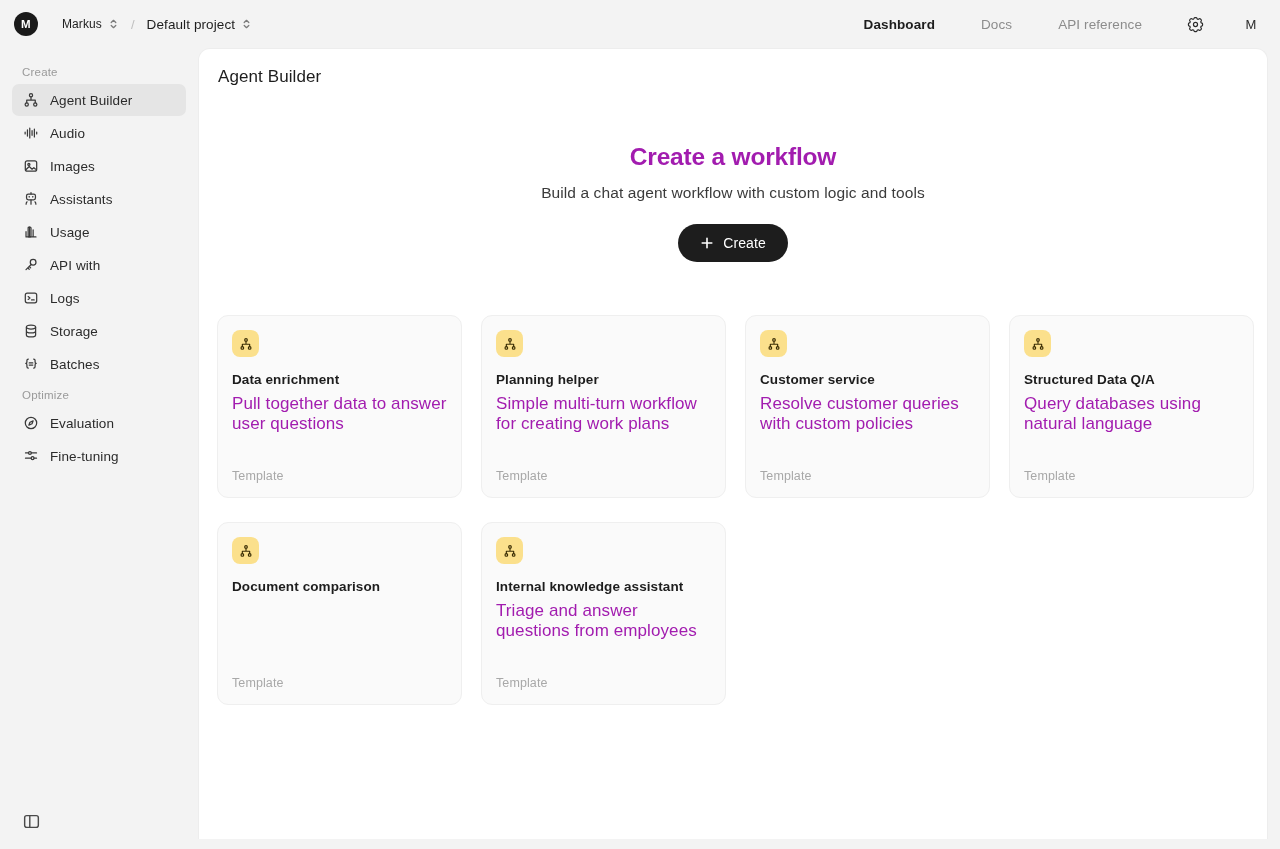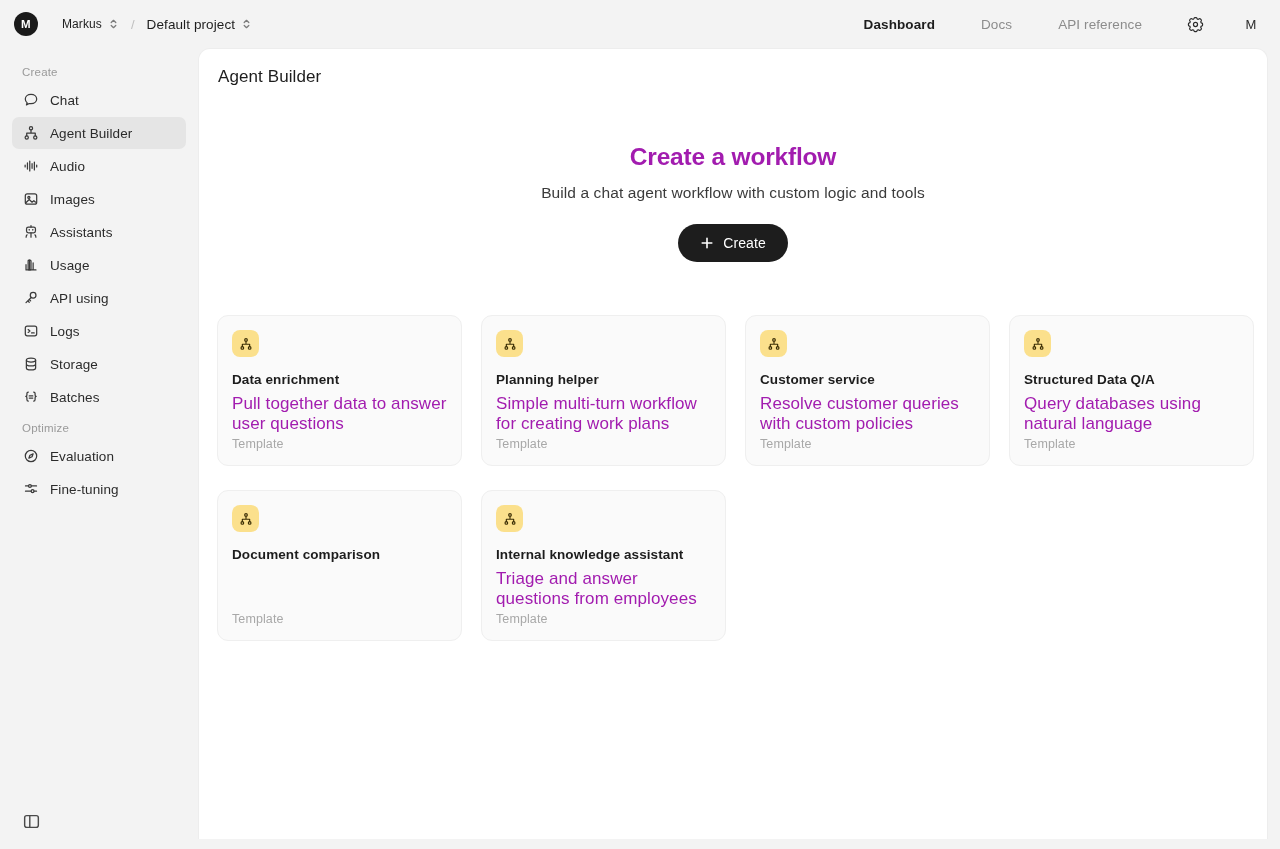--- a/index.html
+++ b/index.html
@@ -108,21 +108,21 @@
 
   
   .cards {
     display: grid;
     grid-template-columns: repeat(4, 245px);
     gap: 24px 19px;
     padding: 0 0 0 18px;
     margin-top: 53px;
   }
   .card {
-    width: 245px; height: 151px;
+    width: 245px; height: 183px;
     background: #FAFAFA;
     border: 1px solid #EFEFEF;
     border-radius: 11px;
     padding: 14px 14px 0 14px;
     display: flex; flex-direction: column;
     cursor: pointer;
   }
   .card-badge {
     width: 27px; height: 27px; border-radius: 8px;
     background: #FBE08C;
@@ -172,28 +172,20 @@
       </svg>
     </div>
     <div class="user-initial">M</div>
   </div>
 </div>
 
 <nav class="sidebar">
 
   <div class="side-group-label">Create</div>
 
-  <div class="side-item">
-    <span class="side-ico">
-      <svg viewBox="0 0 18 18" width="16" height="16" fill="none" stroke="currentColor" stroke-width="1.4" stroke-linejoin="round">
-        <path d="M9 2.6c3.6 0 6.4 2.3 6.4 5.3S12.6 13.2 9 13.2c-.7 0-1.4-.1-2-.2l-3.1 1.5.7-2.4C3.3 11.2 2.6 9.8 2.6 7.9c0-3 2.8-5.3 6.4-5.3Z"></path>
-      </svg>
-    </span>
-    <span>Chat</span>
-  </div>
 
   <div class="side-item active">
     <span class="side-ico">
       <svg viewBox="0 0 18 18" width="16" height="16" fill="none" stroke="currentColor" stroke-width="1.4" stroke-linecap="round" stroke-linejoin="round">
         <circle cx="9" cy="3.6" r="1.8"></circle>
           <circle cx="4.2" cy="14" r="1.8"></circle>
           <circle cx="13.8" cy="14" r="1.8"></circle>
         <path d="M9 5.4v2.8M4.2 12.2V9.2h9.6v3"></path>
       </svg>
     </span>
@@ -243,21 +235,21 @@
     <span>Usage</span>
   </div>
 
   <div class="side-item">
     <span class="side-ico">
       <svg viewBox="0 0 18 18" width="16" height="16" fill="none" stroke="currentColor" stroke-width="1.4" stroke-linecap="round" stroke-linejoin="round">
         <circle cx="11.4" cy="6" r="3.2"></circle>
         <path d="M9.2 8.4 3.4 14.2M5.4 12.2l1.6 1.6M7 10.6l1.6 1.6"></path>
       </svg>
     </span>
-    <span>API using</span>
+    <span>API with</span>
   </div>
 
   <div class="side-item">
     <span class="side-ico">
       <svg viewBox="0 0 18 18" width="16" height="16" fill="none" stroke="currentColor" stroke-width="1.4" stroke-linecap="round" stroke-linejoin="round">
         <rect x="2.6" y="3.6" width="12.8" height="10.8" rx="2.2"></rect>
         <path d="M5.8 7.4 7.8 9l-2 1.6M9.6 11.2h3"></path>
       </svg>
     </span>
     <span>Logs</span>

